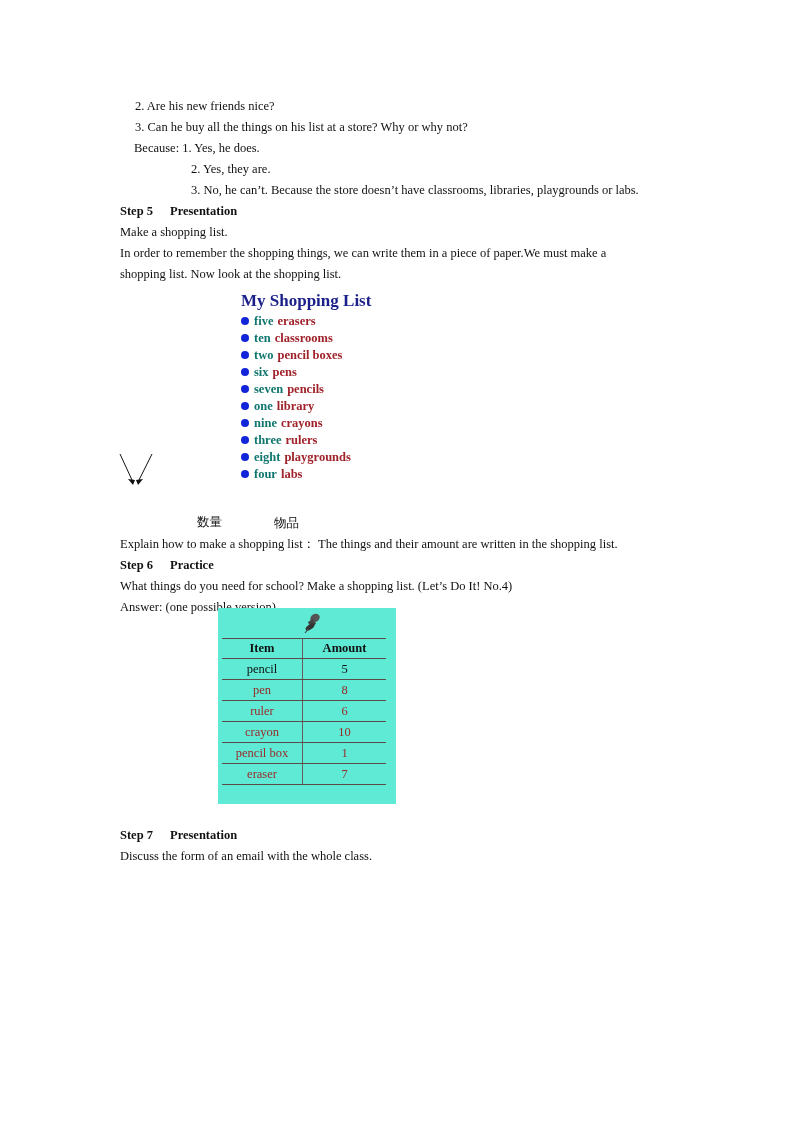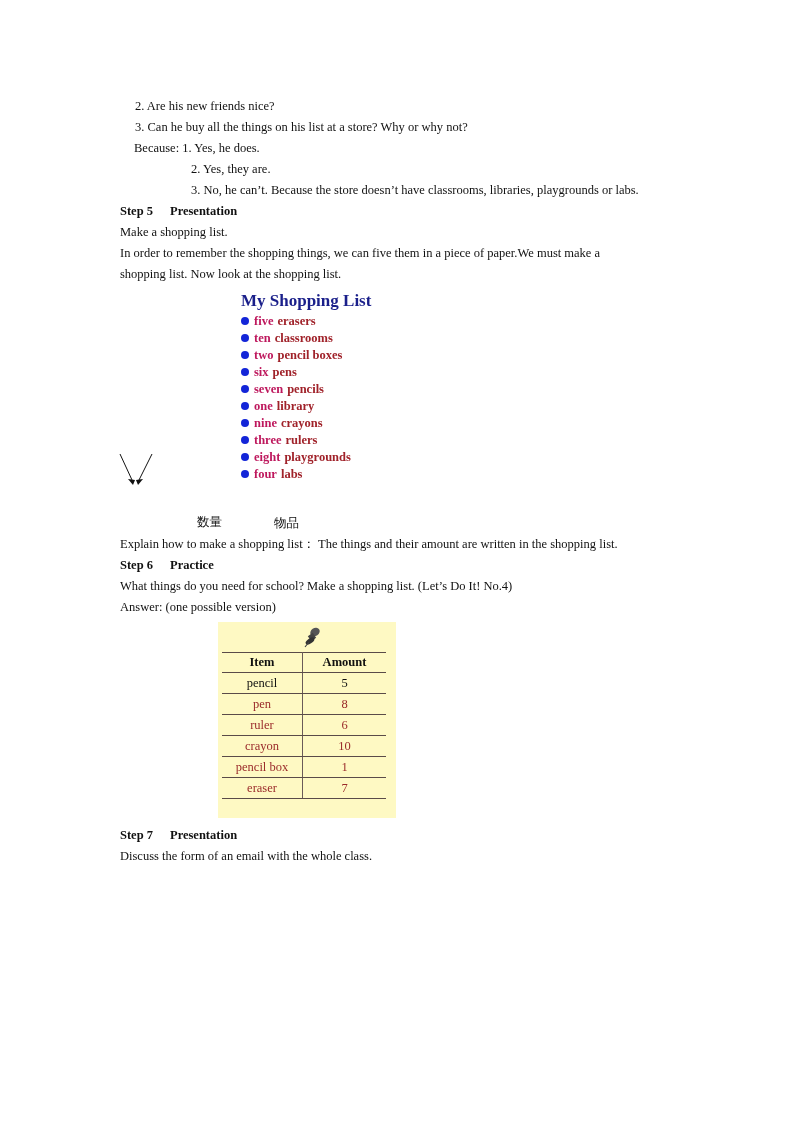--- a/index.html
+++ b/index.html
@@ -14,30 +14,30 @@
     .step-num { display: inline-block; width: 50px; }
 
     
     .shop-list {
       position: absolute; left: 241px; top: 290px; width: 160px;
       font-family: "Liberation Serif", serif; font-weight: bold;
     }
     .shop-title { color: #1a1f8a; font-size: 17px; line-height: 22px; margin-bottom: 1px; }
     .shop-item { font-size: 12.5px; line-height: 17px; height: 17px; white-space: nowrap; }
     .bullet { display: inline-block; width: 8px; height: 8px; border-radius: 50%; background: #1325d8; margin-right: 5px; vertical-align: 0px; }
-    .qty { color: #be185d; margin-right: 4px; text-align: right; }
+    .qty { color: #0f766e; margin-right: 4px; text-align: right; }
     .thing { color: #a0222a; }
 
     
     .arrows { position: absolute; left: 118px; top: 452px; width: 40px; height: 36px; }
 
     
     .table-img {
-      position: absolute; left: 218px; top: 622px; width: 178px; height: 196px;
-      background: #fef9c3;
+      position: absolute; left: 218px; top: 608px; width: 178px; height: 196px;
+      background: #5eead4;
     }
     .pin { position: absolute; left: 84px; top: 4px; width: 20px; height: 22px; }
     table.amounts {
       position: absolute; left: 4px; top: 30px; width: 164px;
       border-collapse: collapse; font-family: "Liberation Serif", serif; font-size: 12.5px;
     }
     table.amounts th, table.amounts td {
       height: 20px; padding: 0; text-align: center;
       border-bottom: 1.5px solid #5a4b48;
     }
@@ -51,21 +51,21 @@
 
 <div class="line" style="left:135px; top:98px;">2. Are his new friends nice?</div>
 <div class="line" style="left:135px; top:119px;">3. Can he buy all  the things on his list at a store? Why or why not?</div>
 
 <div class="line" style="left:134px; top:140px;"><span>Because: </span><span>1. Yes, he does.</span></div>
 <div class="line" style="left:191px; top:161px;text-align:center;">2. Yes, they are.</div>
 <div class="line" style="left:191px; top:182px;">3. No, he can’t. Because the store doesn’t have classrooms, libraries, playgrounds or labs.</div>
 
 <div class="line bold" style="left:120px; top:203px;"><span class="step-num">Step 5</span><span>Presentation</span></div>
 <div class="line" style="left:120px; top:224px;">Make a shopping list.</div>
-<div class="line" style="left:120px; top:245px;">In order to remember the shopping things, we can five them in a piece of paper.We must make a</div>
+<div class="line" style="left:120px; top:245px;">In order to remember the shopping things, we can write them in a piece of paper.We must make a</div>
 <div class="line" style="left:120px; top:266px;text-align:right;">shopping list.  Now look at the shopping list.</div>
 
 <div class="shop-list">
   <div class="shop-title">My Shopping List</div>
   <div class="shop-item"><span class="bullet"></span><span class="qty">five</span><span class="thing">erasers</span></div>
   <div class="shop-item"><span class="bullet"></span><span class="qty">ten</span><span class="thing">classrooms</span></div>
   <div class="shop-item"><span class="bullet"></span><span class="qty">two</span><span class="thing">pencil boxes</span></div>
   <div class="shop-item"><span class="bullet"></span><span class="qty">six</span><span class="thing">pens</span></div>
   <div class="shop-item"><span class="bullet"></span><span class="qty">seven</span><span class="thing">pencils</span></div>
   <div class="shop-item"><span class="bullet"></span><span class="qty">one</span><span class="thing">library</span></div>

